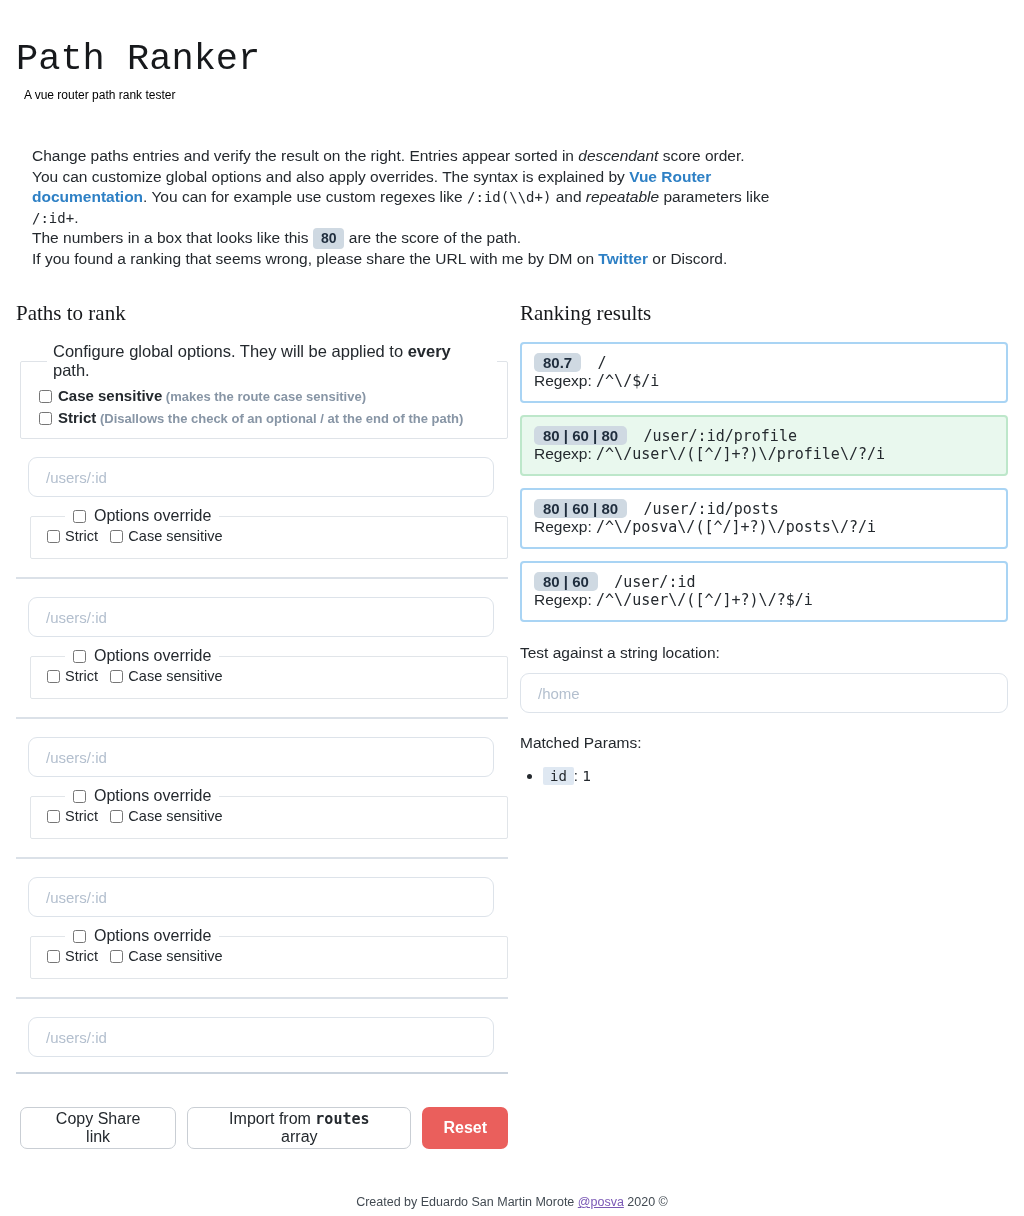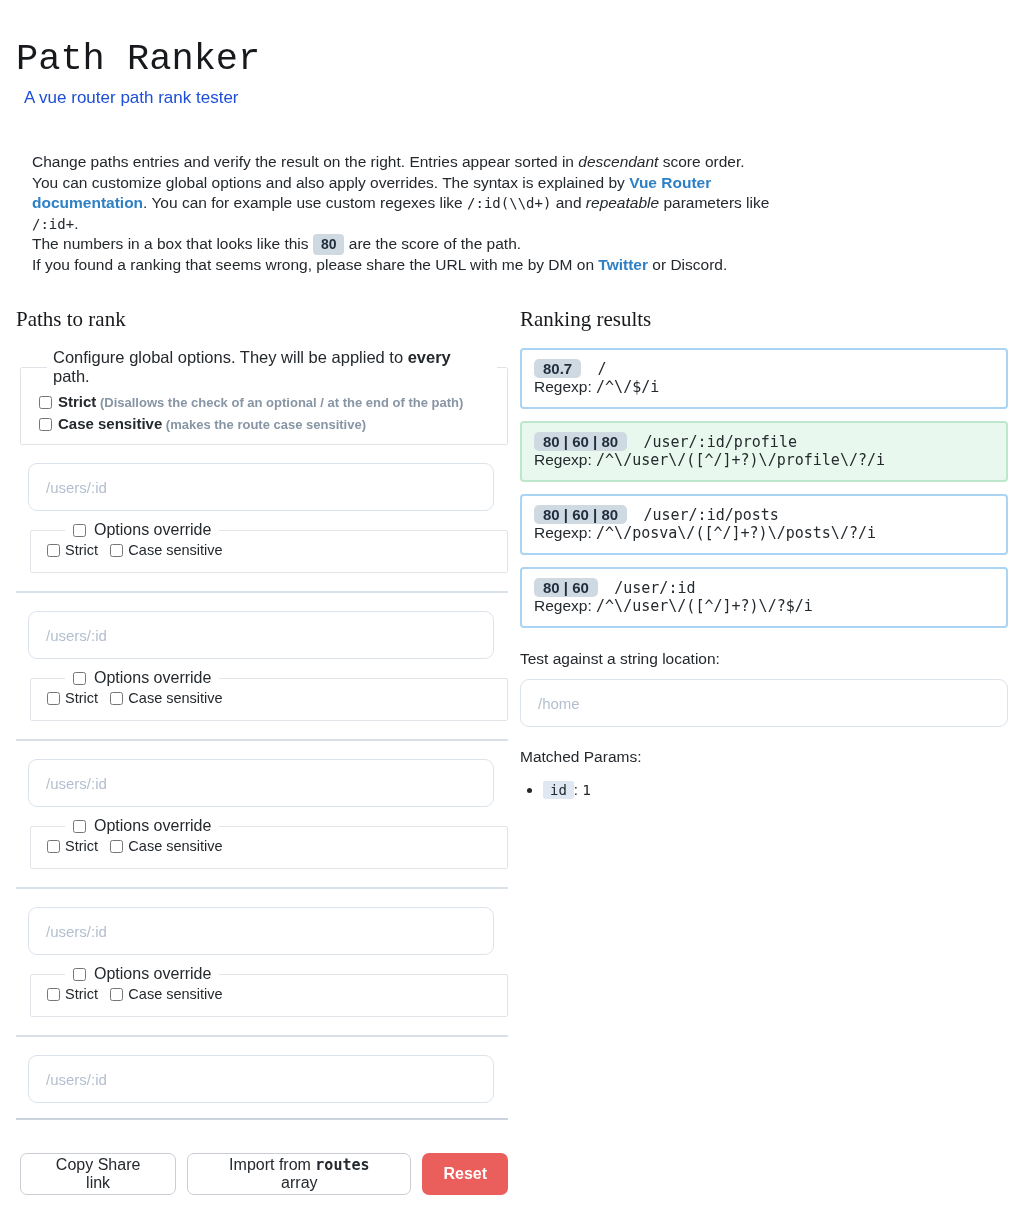--- a/index.html
+++ b/index.html
@@ -16,21 +16,21 @@
   html,body{margin:0;padding:0;}
   body{
     width:1024px;min-height:1216px;background:#ffffff;color:#24292e;
     font-family:"Liberation Sans",sans-serif;font-size:15.5px;
   }
   .page{padding:16px 16px 24px;}
   h1{
     font-family:Liberation Mono, monospace;font-weight:400;
     font-size:37px;margin:22px 0 0 0;color:#17191c;
   }
-  .subtitle{color:#1d4ed8;font-size:17px;margin:8px 0 4px 8px;}
+  .subtitle{color:#000000;font-size:12px;margin:8px 0 4px 8px;}
   .description{margin:44px 0 0 16px;max-width:770px;line-height:20.5px;}
   .description p{margin:0;}
   code{font-family:"DejaVu Sans Mono","Liberation Mono",monospace;font-size:14px;color:#24292e;}
   .badge{
     display:inline-block;background:var(--badge-bg);border-radius:4px;
     padding:0 8px;font-weight:700;font-size:14px;color:#1f2d3d;
   }
   a.link{color:var(--link-blue);font-weight:700;text-decoration:none;}
   em{font-style:italic;}
   .columns{display:flex;margin-top:16px;}
@@ -42,21 +42,21 @@
   }
   fieldset{border:1px solid #dfe3e8;border-radius:2px;}
   .global-options{margin:16px 0 0 4px;padding:2px 10px 12px 18px;}
   .global-options legend{padding:0 6px;margin-left:8px;font-size:16.5px;color:#24292e;}
   .opt-row{display:block;font-size:15px;margin-top:5px;cursor:pointer;}
   .opt-row input{margin:0 6px 0 0;vertical-align:-2px;}
   .opt-label{font-weight:700;color:#24292e;}
   .opt-hint{color:#8795a5;font-weight:700;font-size:13px;}
   .entry{margin-top:18px;}
   .path-input,.test-input{
-    display:block;height:48px;border:1px solid #dde3ea;border-radius:9px;
+    display:block;height:40px;border:1px solid #dde3ea;border-radius:9px;
     padding:0 17px;font-size:15px;color:#31435a;width:466px;outline:none;
     font-family:"Liberation Sans",sans-serif;background:#fff;
   }
   .path-input{margin-left:12px;}
   .path-input::placeholder,.test-input::placeholder{color:#b3bfce;}
   .override{margin:10px 0 0 14px;padding:0 10px 13px 16px;border-color:#e1e5e9;}
   .override legend{margin-left:18px;padding:0 8px;font-size:16px;}
   .override legend input{vertical-align:-2px;margin:0 8px 0 0;}
   .override-opts{margin-top:2px;}
   .override-opts label{font-size:14.5px;margin-right:8px;cursor:pointer;}
@@ -112,22 +112,22 @@
     </div>
 
   <div class="columns">
 
     <div class="col-left">
       <h2>Paths to rank</h2>
 
       <fieldset class="global-options">
         <legend>Configure global options. They will be applied to <strong>every</strong> path.</legend>
         <div>
+            <label class="opt-row"><input type="checkbox" style=""><span class="opt-label">Case sensitive</span><span class="opt-hint"> (makes the route case sensitive)</span></label>
             <label class="opt-row"><input type="checkbox" style=""><span class="opt-label">Strict</span><span class="opt-hint"> (Disallows the check of an optional / at the end of the path)</span></label>
-            <label class="opt-row"><input type="checkbox" style=""><span class="opt-label">Case sensitive</span><span class="opt-hint"> (makes the route case sensitive)</span></label>
           </div>
       </fieldset>
 
       <div>
   <div class="entry">
     <input type="text" class="path-input" placeholder="/users/:id" style="">
     <fieldset class="override">
       <legend>
         <input type="checkbox" class="ov-check" style=""><span class="ov-legend-text">Options override</span>
       </legend>

